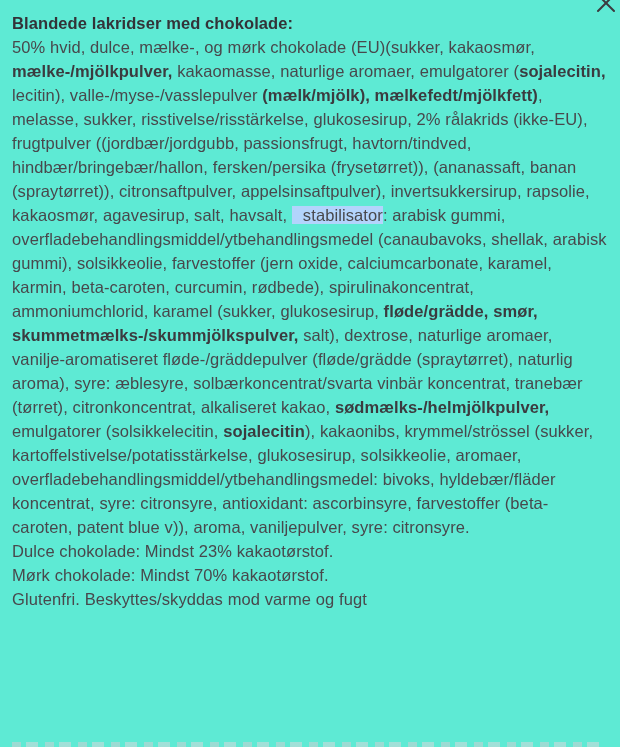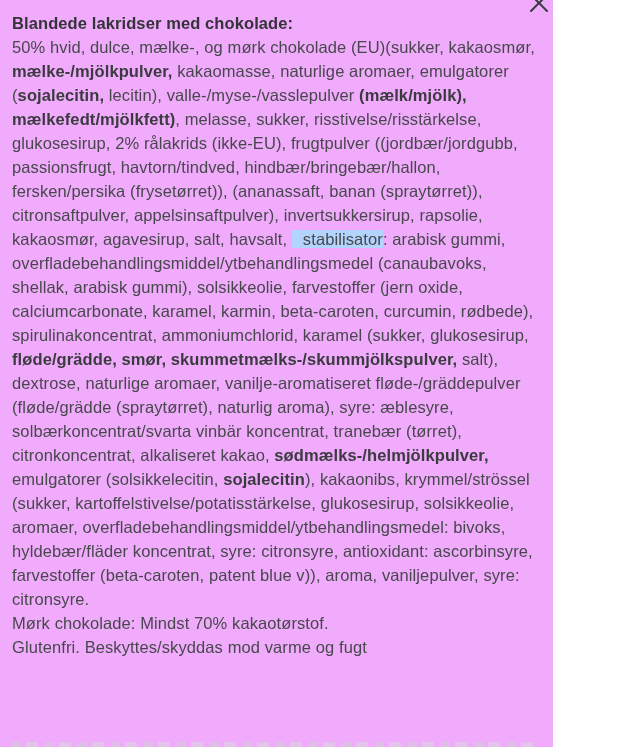--- a/index.html
+++ b/index.html
@@ -1,23 +1,23 @@
 <!DOCTYPE html>
 <html style="--hl: #b3d4fc;"><head>
 <meta charset="utf-8">
 <style>
   :root { --hl: #b3d4fc; --text: #48484c; --title: #333338; }
   * { margin: 0; padding: 0; box-sizing: border-box; }
   html, body { background: #ffffff; }
   .page {
     position: relative;
-    width: 553px;
+    width: 620px;
     height: 747px;
     overflow: hidden;
-    background: #f0abfc;
+    background: #5eead4;
     font-family: "Liberation Sans", sans-serif;
     color: var(--text);
   }
   .close-btn {
     position: absolute;
     top: -10px;
     right: 1px;
     width: 26px;
     height: 26px;
     border: none;
@@ -67,20 +67,21 @@
     <svg width="26" height="26" viewBox="0 0 26 26">
       <line x1="5" y1="5" x2="21" y2="21" stroke="#3c3c3f" stroke-width="2" stroke-linecap="round"></line>
       <line x1="21" y1="5" x2="5" y2="21" stroke="#3c3c3f" stroke-width="2" stroke-linecap="round"></line>
     </svg>
   </button>
 
   <div class="content">
     <p class="title">Blandede lakridser med chokolade:</p>
     <p class="body-par"><span>50% hvid, dulce, mælke-, og mørk chokolade (EU)(sukker, kakaosmør, </span><b>mælke-/mjölkpulver,</b><span> kakaomasse, naturlige aromaer, emulgatorer (</span><b>sojalecitin,</b><span> lecitin), valle-/myse-/vasslepulver </span><b>(mælk/mjölk), mælkefedt/mjölkfett)</b><span>, melasse, sukker, risstivelse/risstärkelse, glukosesirup, 2% rålakrids (ikke-EU), frugtpulver ((jordbær/jordgubb, passionsfrugt, havtorn/tindved, hindbær/bringebær/hallon, fersken/persika (frysetørret)), (ananassaft, banan (spraytørret)), citronsaftpulver, appelsinsaftpulver), invertsukkersirup, rapsolie, kakaosmør, agavesirup, salt, havsalt, </span><span class="hl">stabilisator</span><span>: arabisk gummi, overfladebehandlingsmiddel/ytbehandlingsmedel (canaubavoks, shellak, arabisk gummi), solsikkeolie, farvestoffer (jern oxide, calciumcarbonate, karamel, karmin, beta-caroten, curcumin, rødbede), spirulinakoncentrat, ammoniumchlorid, karamel (sukker, glukosesirup, </span><b>fløde/grädde, smør, skummetmælks-/skummjölkspulver,</b><span> salt), dextrose, naturlige aromaer, vanilje-aromatiseret fløde-/gräddepulver (fløde/grädde (spraytørret), naturlig aroma), syre: æblesyre, solbærkoncentrat/svarta vinbär koncentrat, tranebær (tørret), citronkoncentrat, alkaliseret kakao, </span><b>sødmælks-/helmjölkpulver,</b><span> emulgatorer (solsikkelecitin, </span><b>sojalecitin</b><span>), kakaonibs, krymmel/strössel (sukker, kartoffelstivelse/potatisstärkelse, glukosesirup, solsikkeolie, aromaer, overfladebehandlingsmiddel/ytbehandlingsmedel: bivoks, hyldebær/fläder koncentrat, syre: citronsyre, antioxidant: ascorbinsyre, farvestoffer (beta-caroten, patent blue v)), aroma, vaniljepulver, syre: citronsyre.</span></p>
     <div class="detail-lines">
+        <div>Dulce chokolade: Mindst 23% kakaotørstof.</div>
         <div>Mørk chokolade: Mindst 70% kakaotørstof.</div>
         <div>Glutenfri. Beskyttes/skyddas mod varme og fugt</div>
       </div>
   </div>
 
   <div class="clipped-remnant"></div>
 
 </div>
 
 </body></html>

